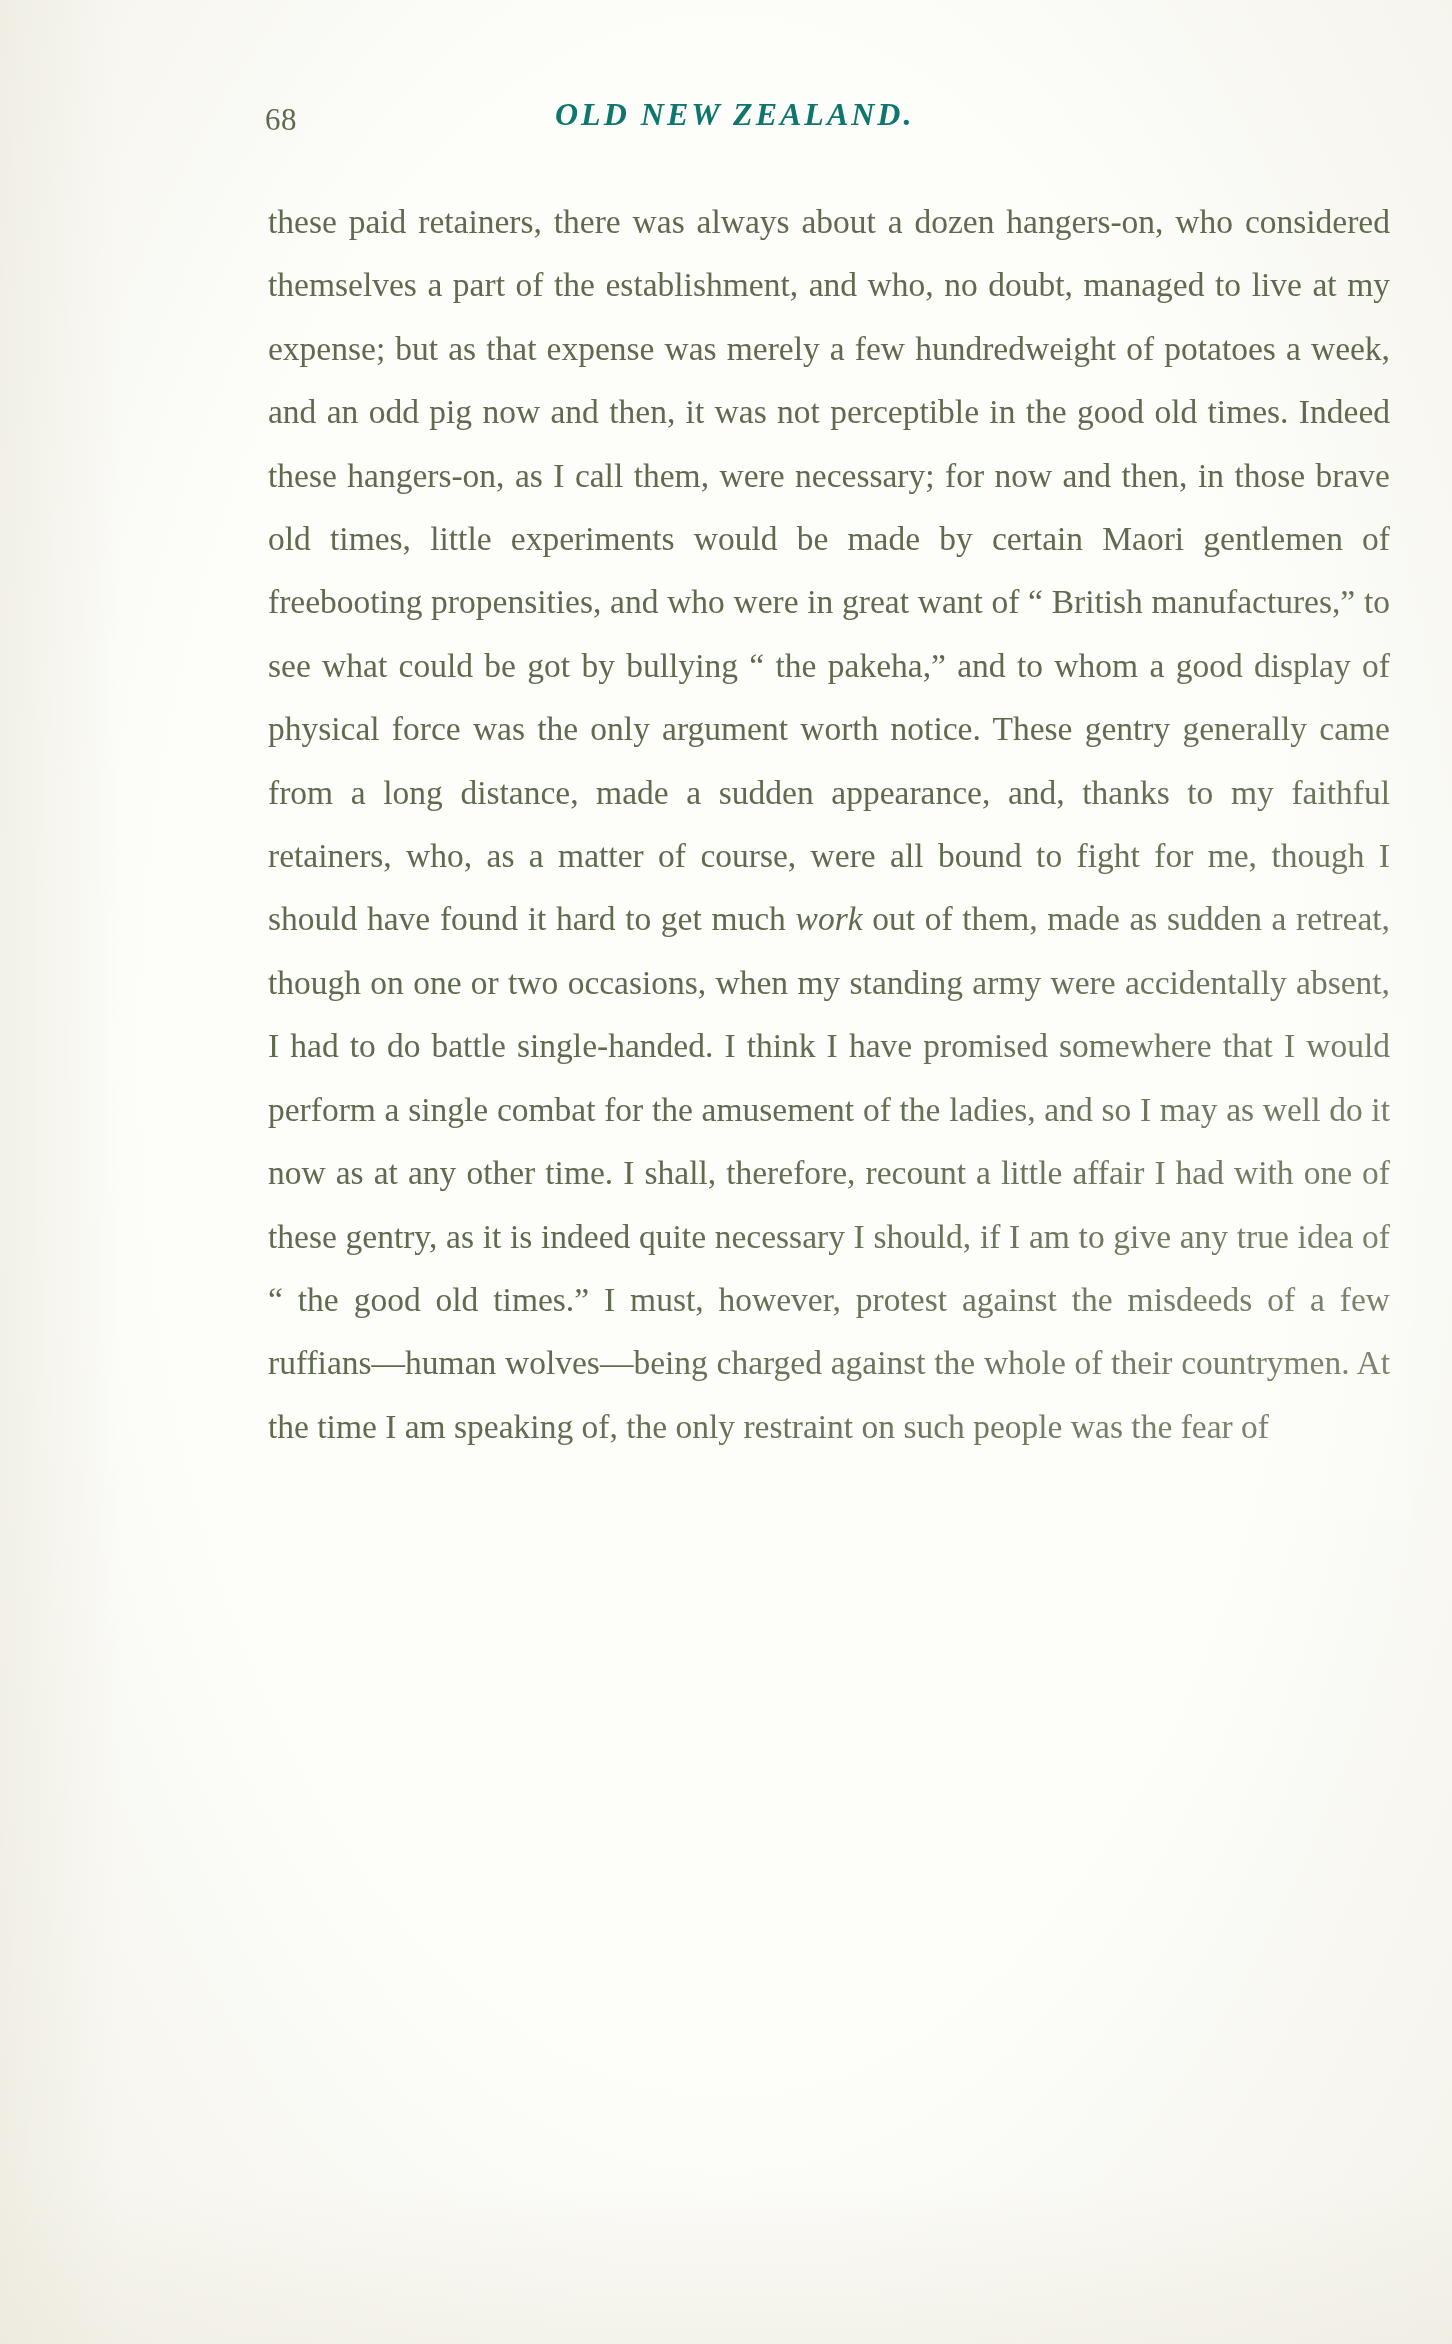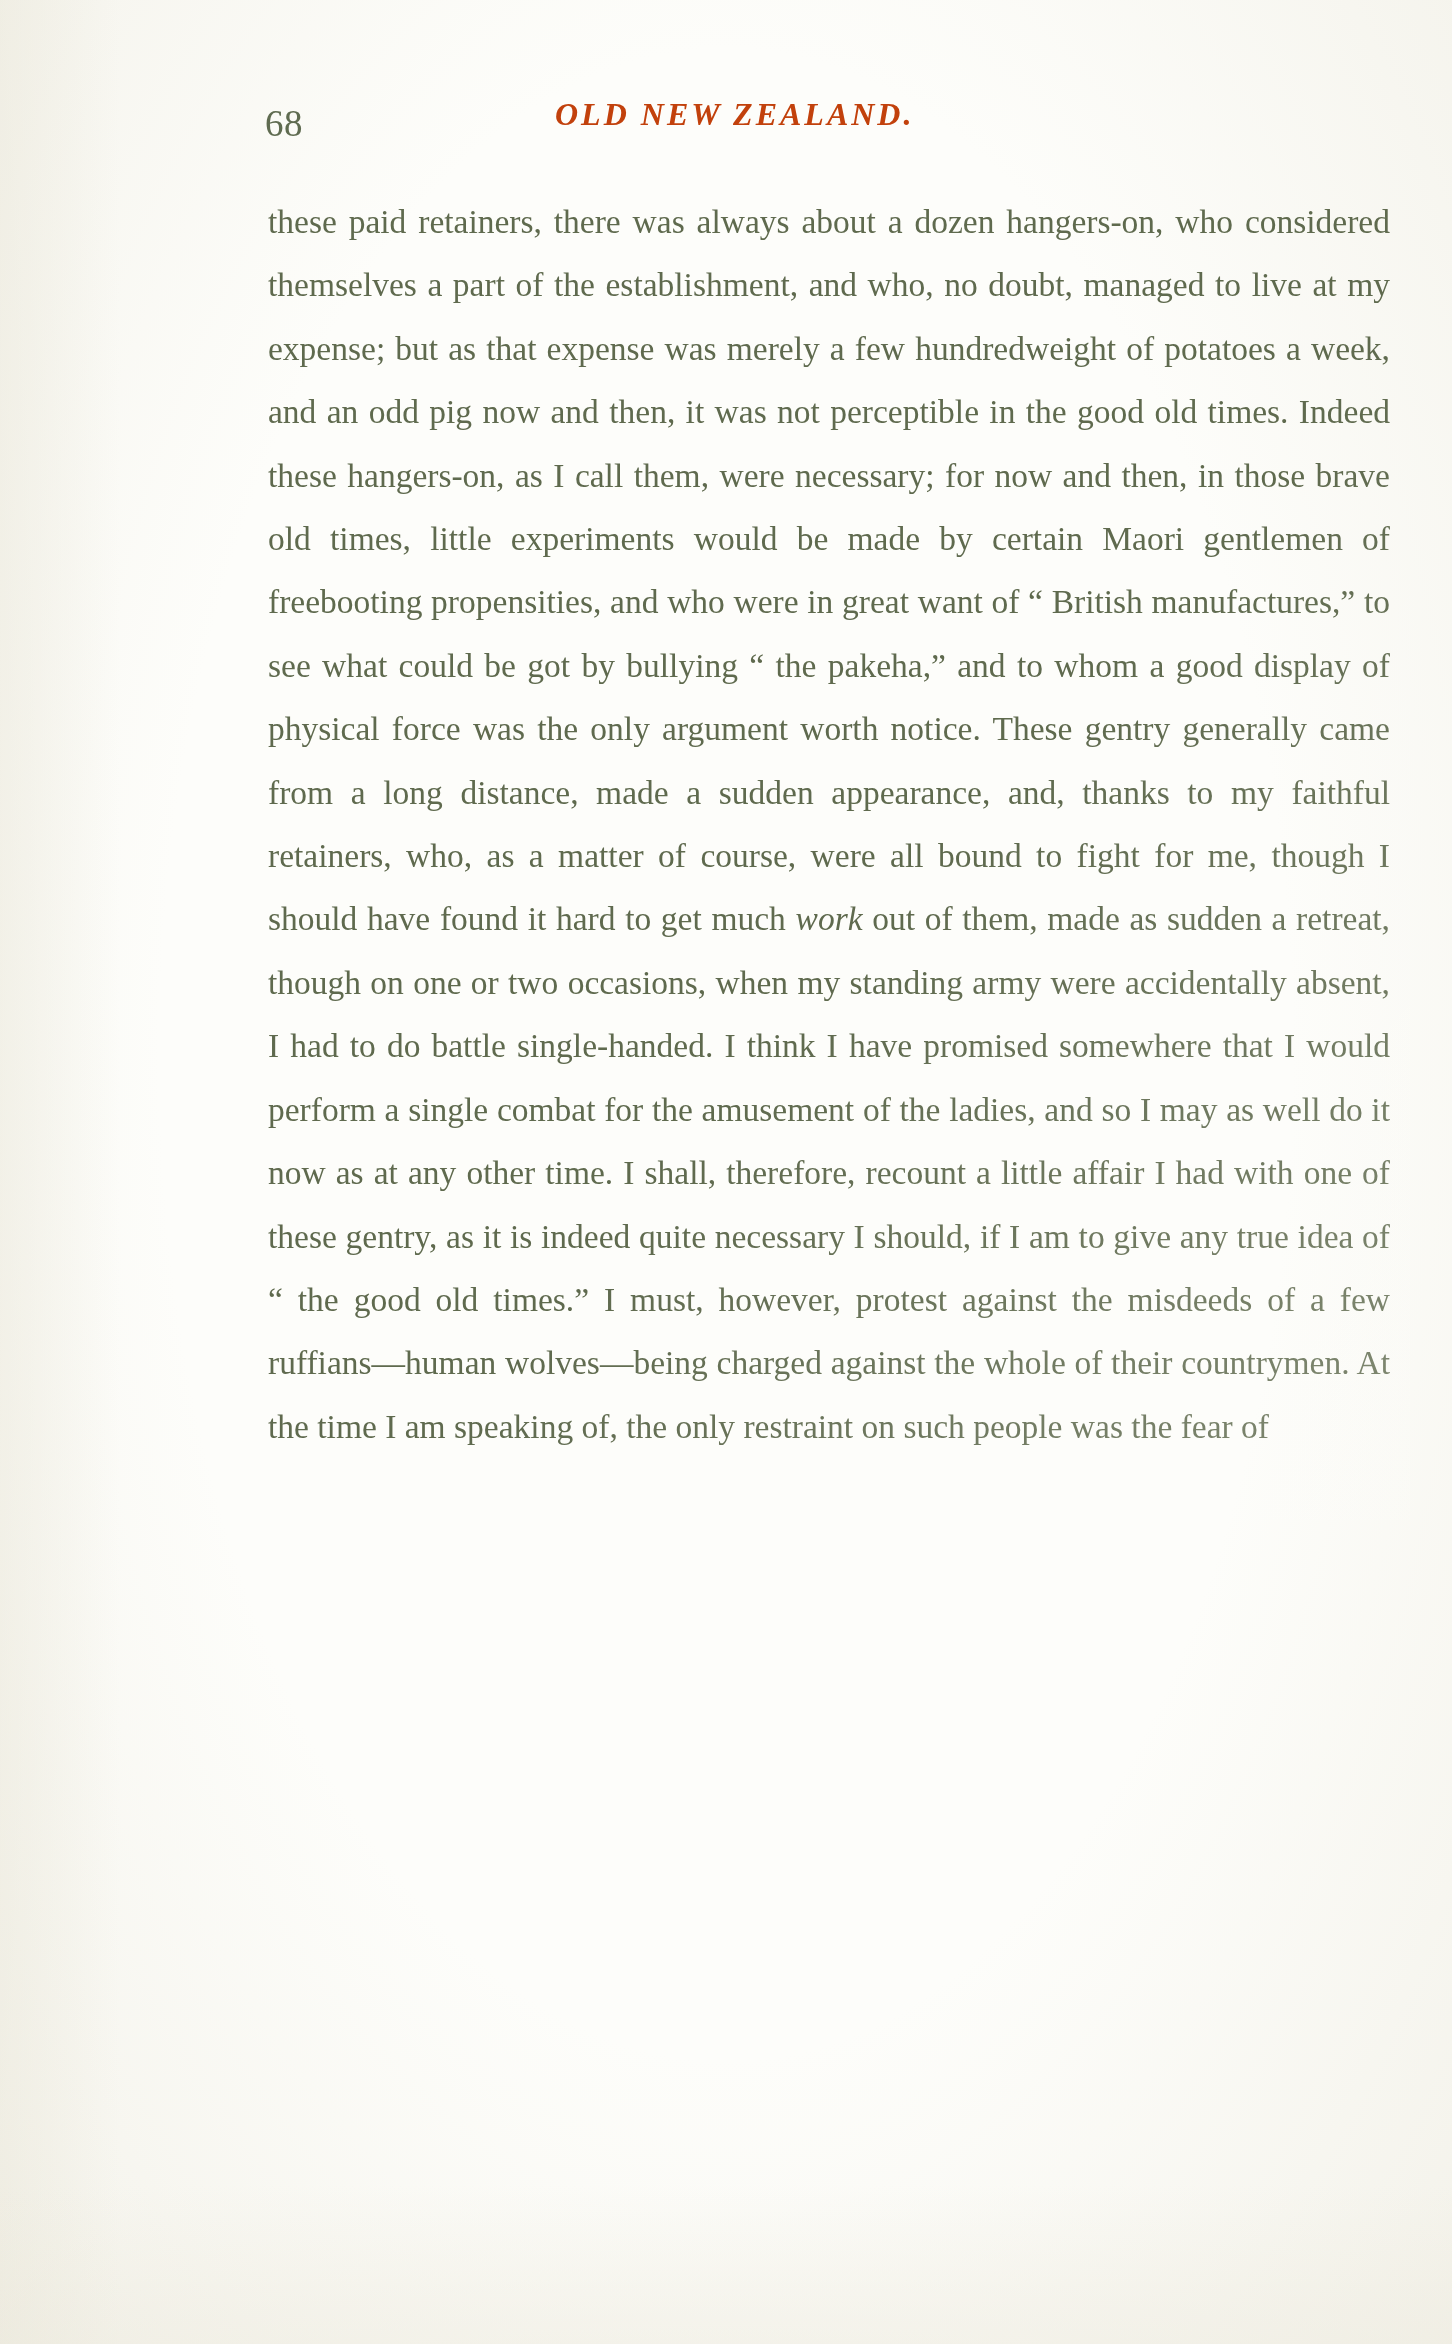--- a/index.html
+++ b/index.html
@@ -35,33 +35,33 @@
     position: absolute;
     top: 96px;
     left: 265px;
     width: 905px;
     height: 46px;
   }
   .folio {
     position: absolute;
     left: 0;
     top: 6px;
-    font-size: 37px;
+    font-size: 31px;
     letter-spacing: 0.5px;
     color: #5f6b50;
   }
   .running-title {
     position: absolute;
     left: 290px;
     top: 0;
     font-size: 32px;
     font-style: italic;
     font-weight: 700;
     letter-spacing: 3px;
-    color: #c2410c;
+    color: #0f766e;
     white-space: nowrap;
   }
 
   .body-text {
     position: absolute;
     top: 190px;
     left: 268px;
     width: 1122px;
     font-size: 33.5px;
     line-height: 63.4px;

